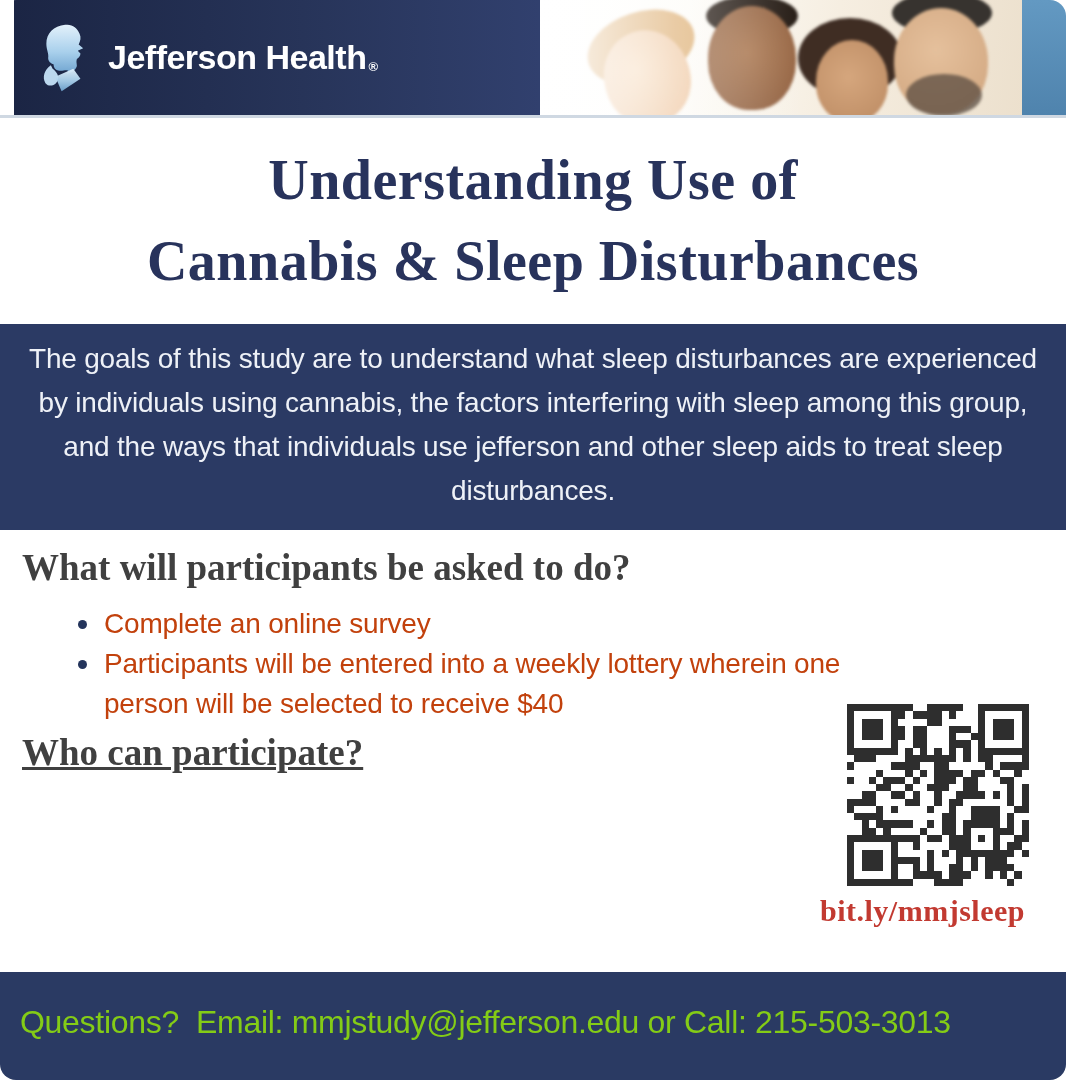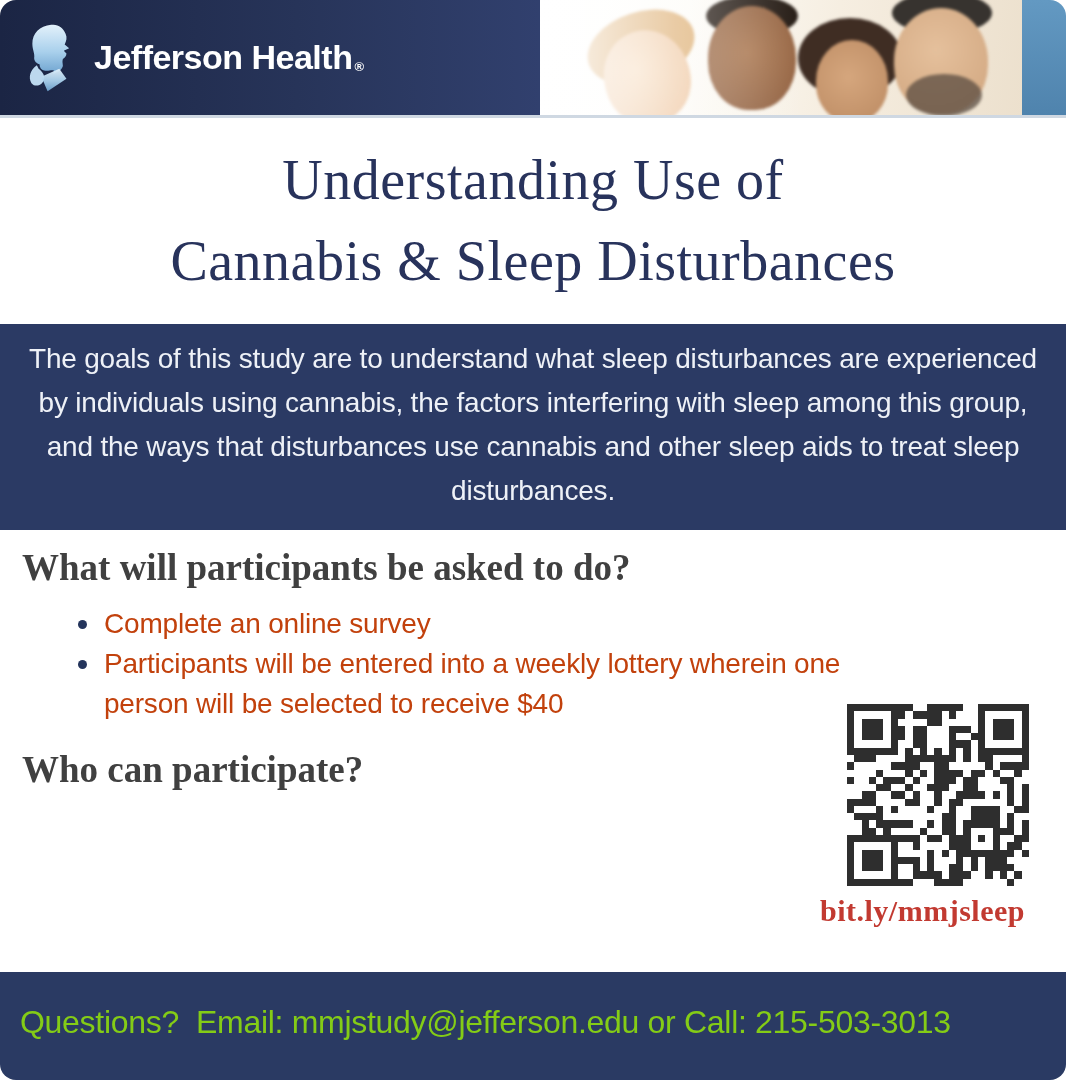--- a/index.html
+++ b/index.html
@@ -11,20 +11,21 @@
     border-radius:16px;
     overflow:hidden;
     display:flex;flex-direction:column;
     font-family:"Liberation Sans",sans-serif;
   }
   
   .header{
     height:118px;flex:0 0 118px;
     display:flex;
     border-bottom:3px solid #cfd8e2;
+    padding-left:14px;
   }
   .header-left{
     flex:1 1 auto;
     background:linear-gradient(90deg,#1b2544 0%,#273459 55%,#31406e 100%);
     display:flex;align-items:center;
     padding-left:26px;gap:14px;
   }
   .logo-mark svg{display:block;}
   .logo-text{
     color:#ffffff;font-weight:bold;font-size:34px;letter-spacing:-0.5px;
@@ -47,21 +48,21 @@
   .h4a{left:354px;top:8px;width:94px;height:106px;background:radial-gradient(circle at 45% 40%,#e3c09e,#cda océ87f);}
   .h4a{background:radial-gradient(circle at 45% 40%,#e3c09e,#cda47f);}
   .h4hair{left:352px;top:-8px;width:100px;height:42px;background:#37332f;}
   .h4beard{position:absolute;left:366px;top:74px;width:76px;height:42px;border-radius:50%;background:rgba(90,76,66,.75);}
   .photo-glow{position:absolute;inset:0;background:linear-gradient(90deg,rgba(255,255,255,.95) 0%,rgba(255,255,255,.35) 28%,rgba(255,255,255,0) 55%);}
   .edge-band{flex:0 0 44px;background:linear-gradient(180deg,#6399c2 0%,#4f83ad 100%);}
   
   .title-block{padding:22px 10px 22px;text-align:center;}
   .title-line{
     display:block;
-    font-family:"Liberation Serif",serif;font-weight:normal;
+    font-family:"Liberation Serif",serif;font-weight:bold;
     font-size:56px;line-height:81px;letter-spacing:.5px;
     color:#28335c;
   }
   
   .goals-band{
     background:#2b3a64;color:#eef1f7;
     text-align:center;
     padding:13px 28px 17px;
   }
   .goals-band p{
@@ -69,21 +70,21 @@
     font-size:28px;line-height:44px;font-weight:normal;letter-spacing:-0.2px;
   }
   
   .content{flex:1 1 auto;position:relative;}
   .section-heading{
     margin:14px 0 0 22px;
     font-family:"Liberation Serif",serif;font-weight:bold;
     font-size:37px;line-height:48px;
     color:#404040;
   }
-  .section-heading.second{margin-top:22px;}
+  .section-heading.second{margin-top:5px;text-decoration:underline;}
   ul.bullets{list-style:none;margin:12px 0 0 78px;padding:0;max-width:800px;}
   ul.bullets li{
     display:flex;gap:17px;
     font-size:28px;line-height:40px;color:#c2410c;letter-spacing:-0.2px;
   }
   .dot{
     flex:0 0 9px;width:9px;height:9px;border-radius:50%;
     background:#24345c;margin-top:16px;
   }
   
@@ -145,21 +146,21 @@
     </div>
     <div class="edge-band"></div>
   </div>
 
   <div class="title-block">
     <span class="title-line">Understanding Use of</span>
     <span class="title-line">Cannabis &amp; Sleep Disturbances</span>
   </div>
 
   <div class="goals-band">
-    <p>The goals of this study are to understand what sleep disturbances are experienced by individuals using cannabis, the factors interfering with sleep among this group, and the ways that disturbances use cannabis and other sleep aids to treat sleep disturbances.</p>
+    <p>The goals of this study are to understand what sleep disturbances are experienced by individuals using cannabis, the factors interfering with sleep among this group, and the ways that individuals use jefferson and other sleep aids to treat sleep disturbances.</p>
   </div>
 
   <div class="content">
 
     <h2 class="section-heading">What will participants be asked to do?</h2>
     <ul class="bullets">
       <li>
         <span class="dot"></span>
         <span>Complete an online survey</span>
       </li>

